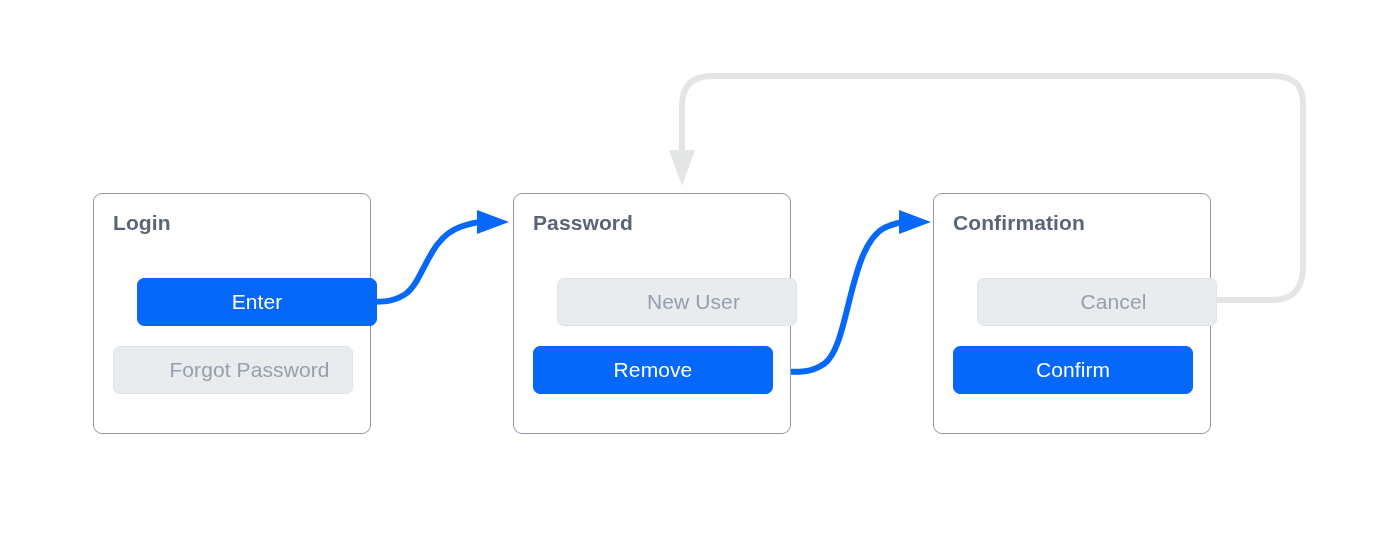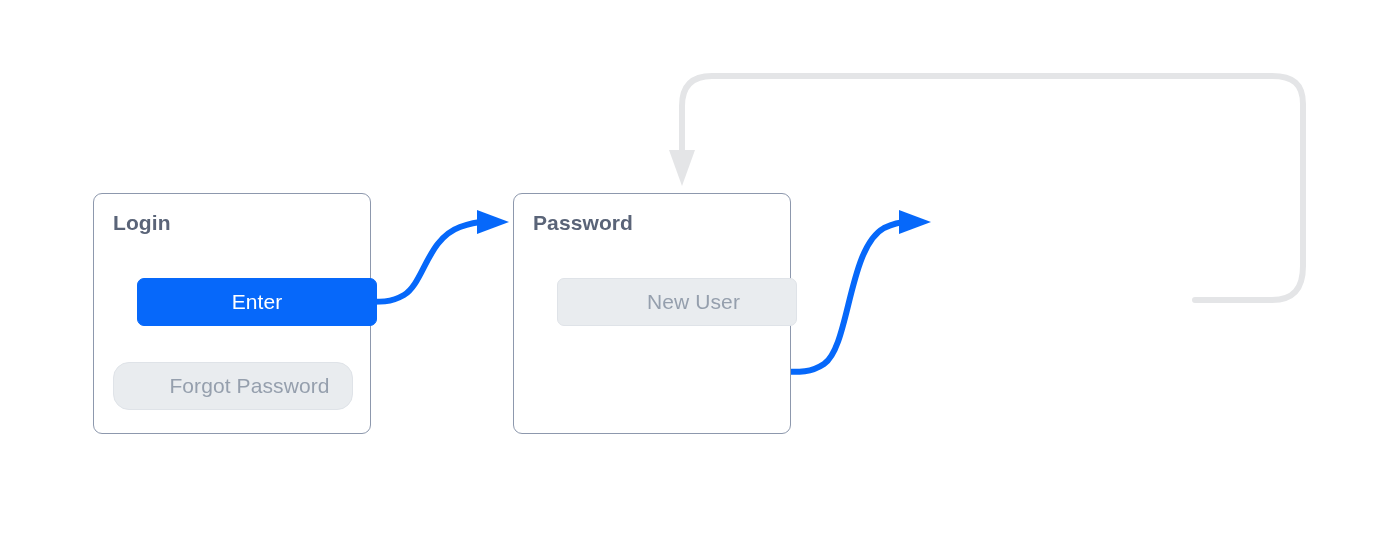--- a/index.html
+++ b/index.html
@@ -70,21 +70,21 @@
     border-radius: 7px;
     display: flex;
     align-items: center;
     justify-content: center;
     font-size: 21px;
     letter-spacing: 0.1px;
     white-space: nowrap;
     border: 1.3px solid transparent;
   }
   .btn.slot1 { top: 84px; margin-left: 24px; }
-  .btn.slot2 { top: 168px; border-radius: 16px; }
+  .btn.slot2 { top: 152px; }
 
   .btn.primary {
     background: #0668fa;
     color: #ffffff;
     border-color: #0668fa;
   }
   .btn.disabled {
     background: #e9ecef;
     color: #959fad;
     border-color: #dfe3e8;
@@ -129,16 +129,22 @@
 
   <div class="card login">
     <div class="card-title">Login</div>
     <div class="btn primary slot1">Enter</div>
     <div class="btn disabled slot2">Forgot Password</div>
   </div>
 
   <div class="card database">
     <div class="card-title">Password</div>
     <div class="btn disabled slot1">New User</div>
+    <div class="btn primary slot2">Remove</div>
   </div>
 
+  <div class="card confirmation">
+    <div class="card-title">Confirmation</div>
+    <div class="btn disabled slot1">Cancel</div>
+    <div class="btn primary slot2">Confirm</div>
+  </div>
 
 </div>
 
 </body></html>

